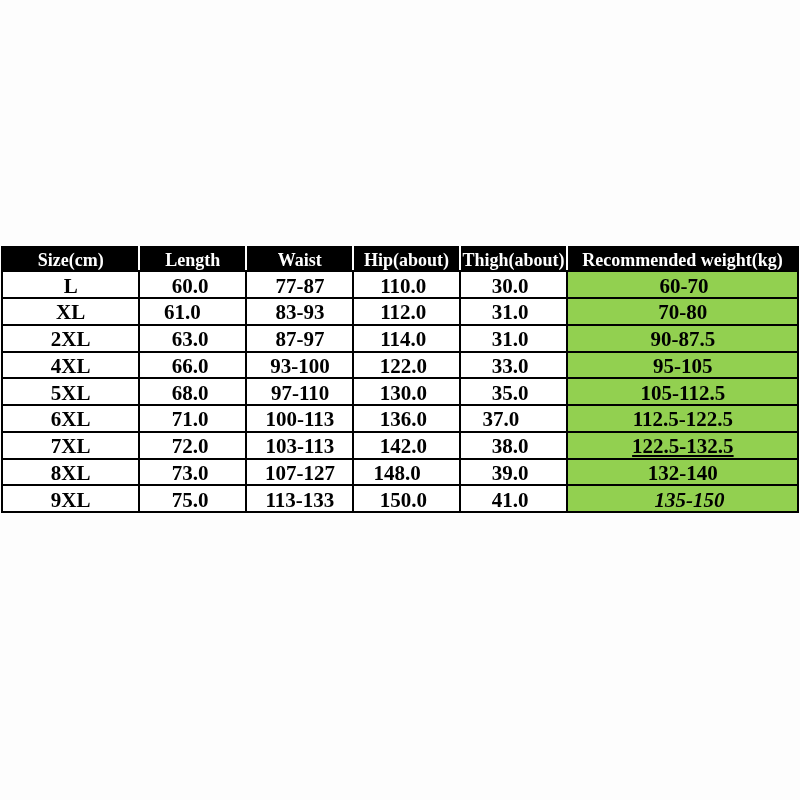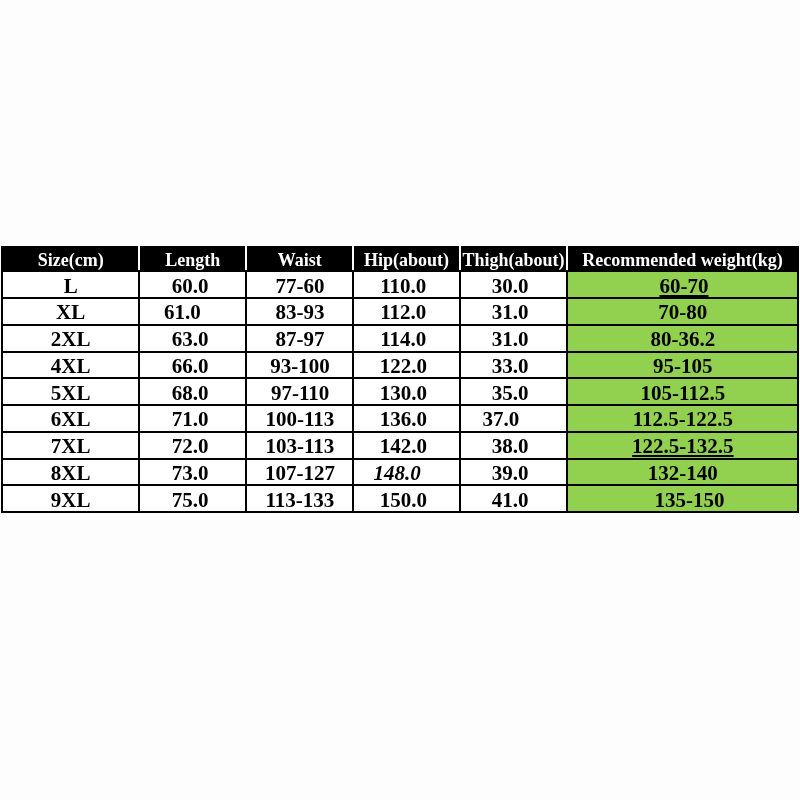--- a/index.html
+++ b/index.html
@@ -89,40 +89,40 @@
           <th>Waist</th>
           <th>Hip(about)</th>
           <th>Thigh(about)</th>
           <th>Recommended weight(kg)</th>
         </tr>
     </thead>
     <tbody id="table-body">
         <tr>
           <td>L</td>
           <td style="padding-right: 5.2px;">60.0</td>
-          <td style="padding-left: 0.6px;">77-60</td>
+          <td style="padding-left: 0.6px;">77-87</td>
           <td style="padding-right: 6.6px;">110.0</td>
           <td style="padding-right: 6.6px;">30.0</td>
-          <td class="weight-cell" style="padding-left: 3px; text-decoration: underline;">60-70</td>
+          <td class="weight-cell" style="padding-left: 3px;">60-70</td>
         </tr>
         <tr>
           <td>XL</td>
           <td style="padding-right: 21px;">61.0</td>
           <td style="padding-left: 0.6px;">83-93</td>
           <td style="padding-right: 6.6px;">112.0</td>
           <td style="padding-right: 6.6px;">31.0</td>
           <td class="weight-cell" style="padding-left: 0.8px;">70-80</td>
         </tr>
         <tr>
           <td>2XL</td>
           <td style="padding-right: 5.2px;">63.0</td>
           <td style="padding-left: 0.6px;">87-97</td>
           <td style="padding-right: 6.6px;">114.0</td>
           <td style="padding-right: 6.6px;">31.0</td>
-          <td class="weight-cell" style="padding-left: 0.8px;">80-36.2</td>
+          <td class="weight-cell" style="padding-left: 0.8px;">90-87.5</td>
         </tr>
         <tr>
           <td>4XL</td>
           <td style="padding-right: 5.2px; border-radius: 12px;">66.0</td>
           <td style="padding-left: 0.6px;">93-100</td>
           <td style="padding-right: 6.6px;">122.0</td>
           <td style="padding-right: 6.6px;">33.0</td>
           <td class="weight-cell" style="padding-left: 0.8px; margin-top: 28px;">95-105</td>
         </tr>
         <tr>
@@ -146,27 +146,27 @@
           <td style="padding-right: 5.2px;">72.0</td>
           <td style="padding-left: 0.6px;">103-113</td>
           <td style="padding-right: 6.6px; text-align: center;">142.0</td>
           <td style="padding-right: 6.6px;">38.0</td>
           <td class="weight-cell" style="padding-left: 0.8px; text-decoration: underline;">122.5-132.5</td>
         </tr>
         <tr>
           <td>8XL</td>
           <td style="padding-right: 5.2px;">73.0</td>
           <td style="padding-left: 0.6px; text-align: center;">107-127</td>
-          <td style="padding-right: 19px; font-style: italic;">148.0</td>
+          <td style="padding-right: 19px;">148.0</td>
           <td style="padding-right: 6.6px;">39.0</td>
           <td class="weight-cell" style="padding-left: 0.8px;">132-140</td>
         </tr>
         <tr>
           <td>9XL</td>
           <td style="padding-right: 5.2px;">75.0</td>
           <td style="padding-left: 0.6px;">113-133</td>
           <td style="padding-right: 6.6px;">150.0</td>
           <td style="padding-right: 6.6px;">41.0</td>
-          <td class="weight-cell" style="padding-left: 14px;">135-150</td>
+          <td class="weight-cell" style="padding-left: 14px; font-style: italic;">135-150</td>
         </tr>
       </tbody>
   </table>
 </div>
 
 </body></html>

